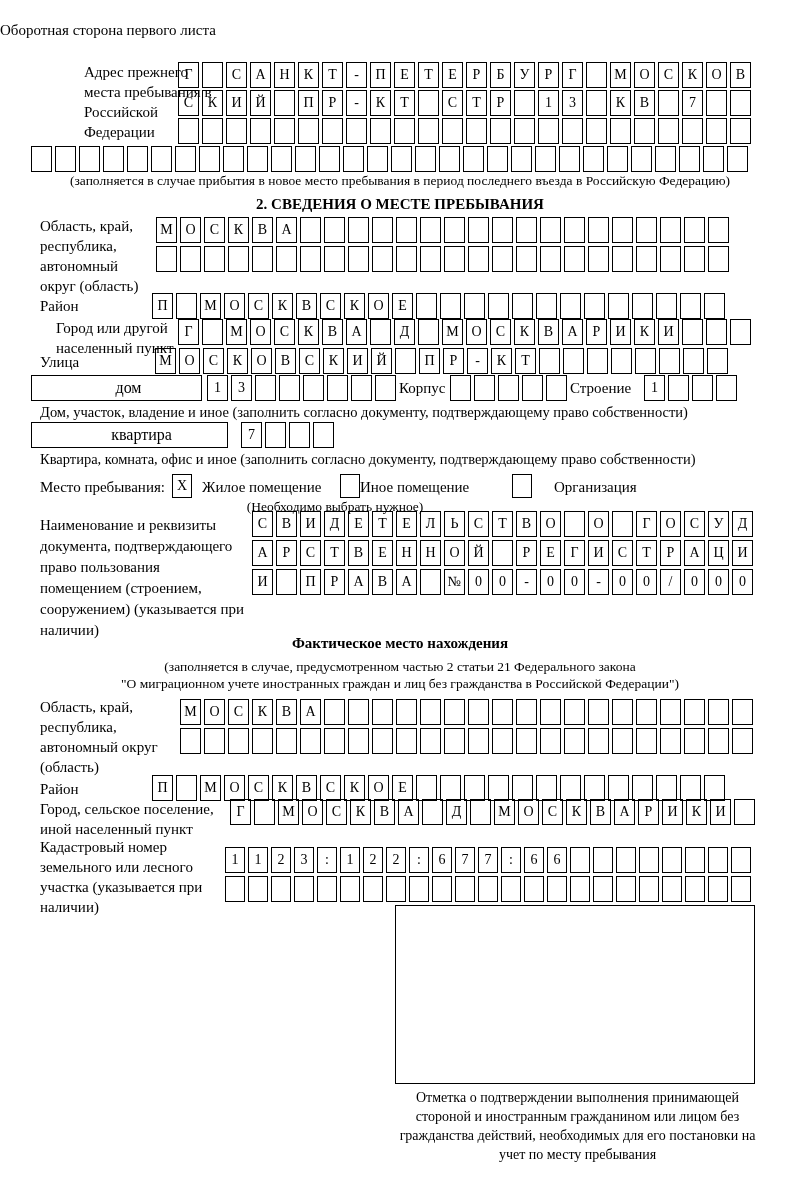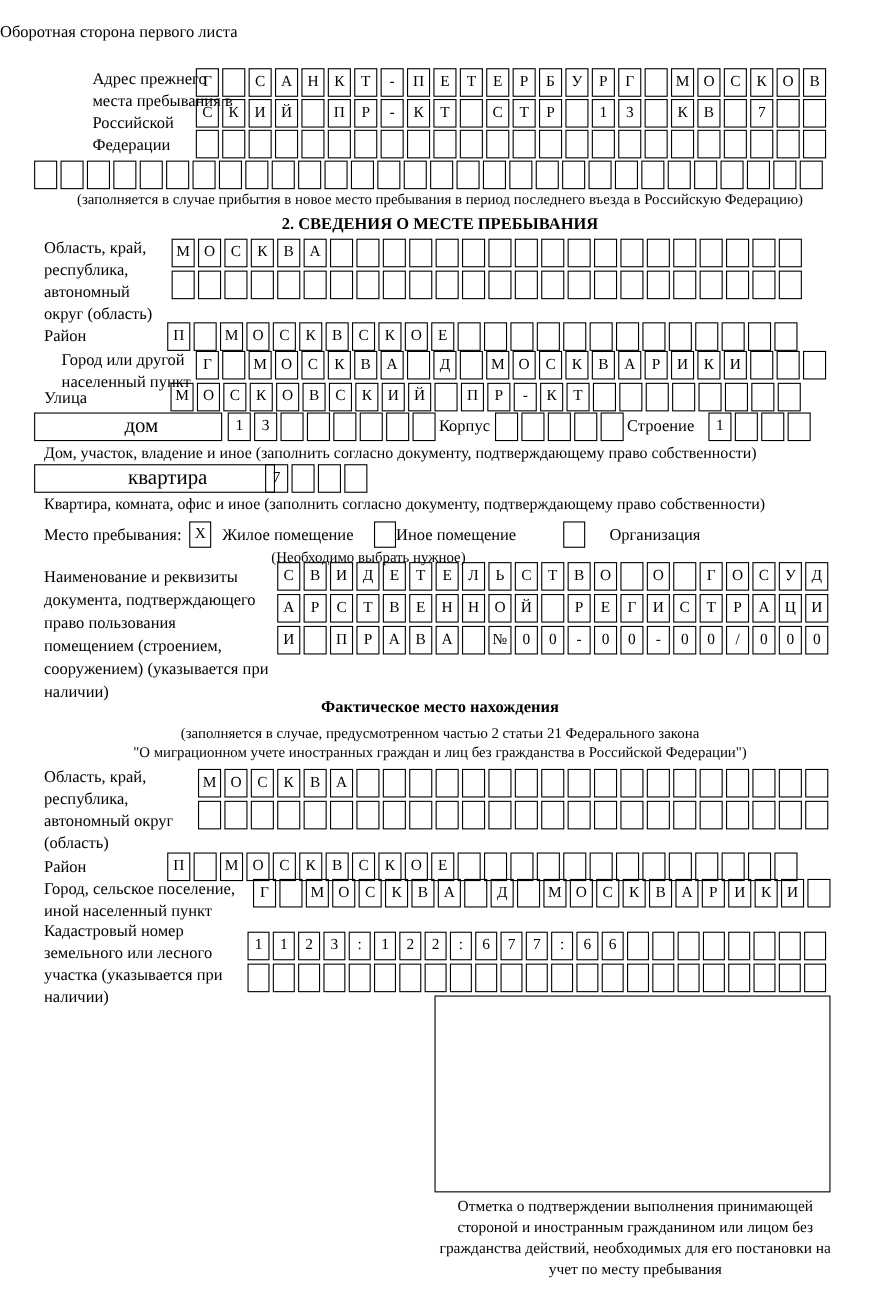--- a/index.html
+++ b/index.html
@@ -9,21 +9,21 @@
   .lbl{font-size:15px;line-height:20px;}
   .note{font-size:13.5px;}
   .ctr{left:0;width:100%;text-align:center;}
   .bold{font-weight:bold;}
   .cellrow{position:absolute;display:flex;}
   .cell{box-sizing:border-box;flex:0 0 auto;width:21px;height:26px;margin-right:3px;
         border:1.6px solid #000;display:flex;align-items:center;justify-content:center;
         font-size:14px;line-height:1;}
   .cellrow.sm .cell{width:20px;}
   .widebox{box-sizing:border-box;position:absolute;border:1.6px solid #000;height:26px;
-        display:flex;align-items:center;justify-content:center;font-size:19px;padding-left:24px;}
+        display:flex;align-items:center;justify-content:center;font-size:16px;padding-left:24px;}
   .checkbox{box-sizing:border-box;position:absolute;width:20px;height:24px;border:1.6px solid #000;
         display:flex;align-items:center;justify-content:center;font-size:14px;}
   .stampbox{position:absolute;border:1.8px solid #000;background:#fff;}
 </style>
 </head>
 <body>
 
 <div class="page">
 
   <div class="abs lbl" style="top:20px;left:0;width:745px;text-align:left;">Оборотная сторона первого листа</div>
@@ -302,21 +302,21 @@
     </div>
   <div class="abs lbl" style="top:378px;left:570px;">Строение</div>
   <div class="cellrow" style="top:375px;left:644px;">
       <span class="cell">1</span>
       <span class="cell"></span>
       <span class="cell"></span>
       <span class="cell"></span>
     </div>
   <div class="abs" style="top:404px;left:40px;font-size:14.5px;">Дом, участок, владение и иное (заполнить согласно документу, подтверждающему право собственности)</div>
 
-  <div class="widebox" style="top:422px;left:31px;width:219px;">квартира</div>
+  <div class="widebox" style="top:422px;left:31px;width:197px;">квартира</div>
   <div class="cellrow" style="top:422px;left:241px;">
       <span class="cell">7</span>
       <span class="cell"></span>
       <span class="cell"></span>
       <span class="cell"></span>
     </div>
   <div class="abs" style="top:451px;left:40px;font-size:14.5px;">Квартира, комната, офис и иное (заполнить согласно документу, подтверждающему право собственности)</div>
 
   <div class="abs lbl" style="top:477px;left:40px;font-family:Liberation Serif, serif;">Место пребывания:</div>
   <div class="checkbox" style="top:474px;left:172px;">X</div>

